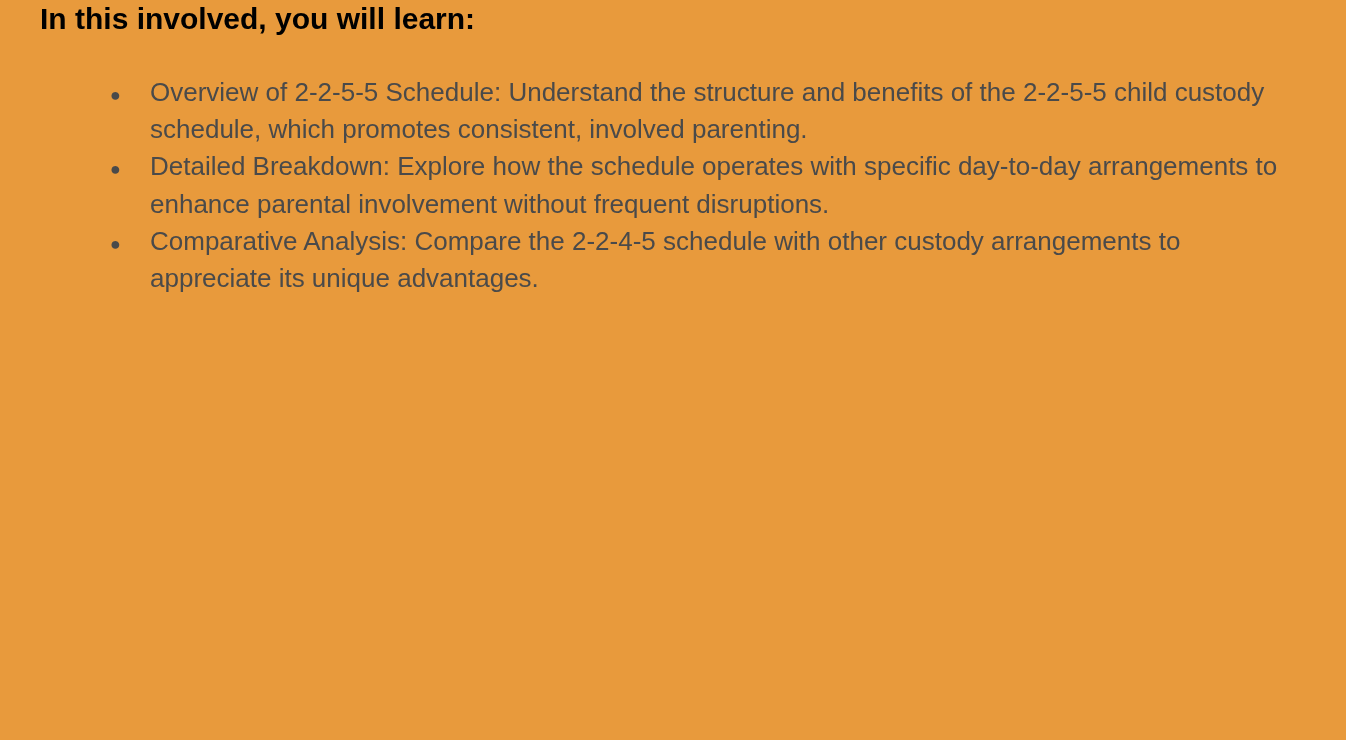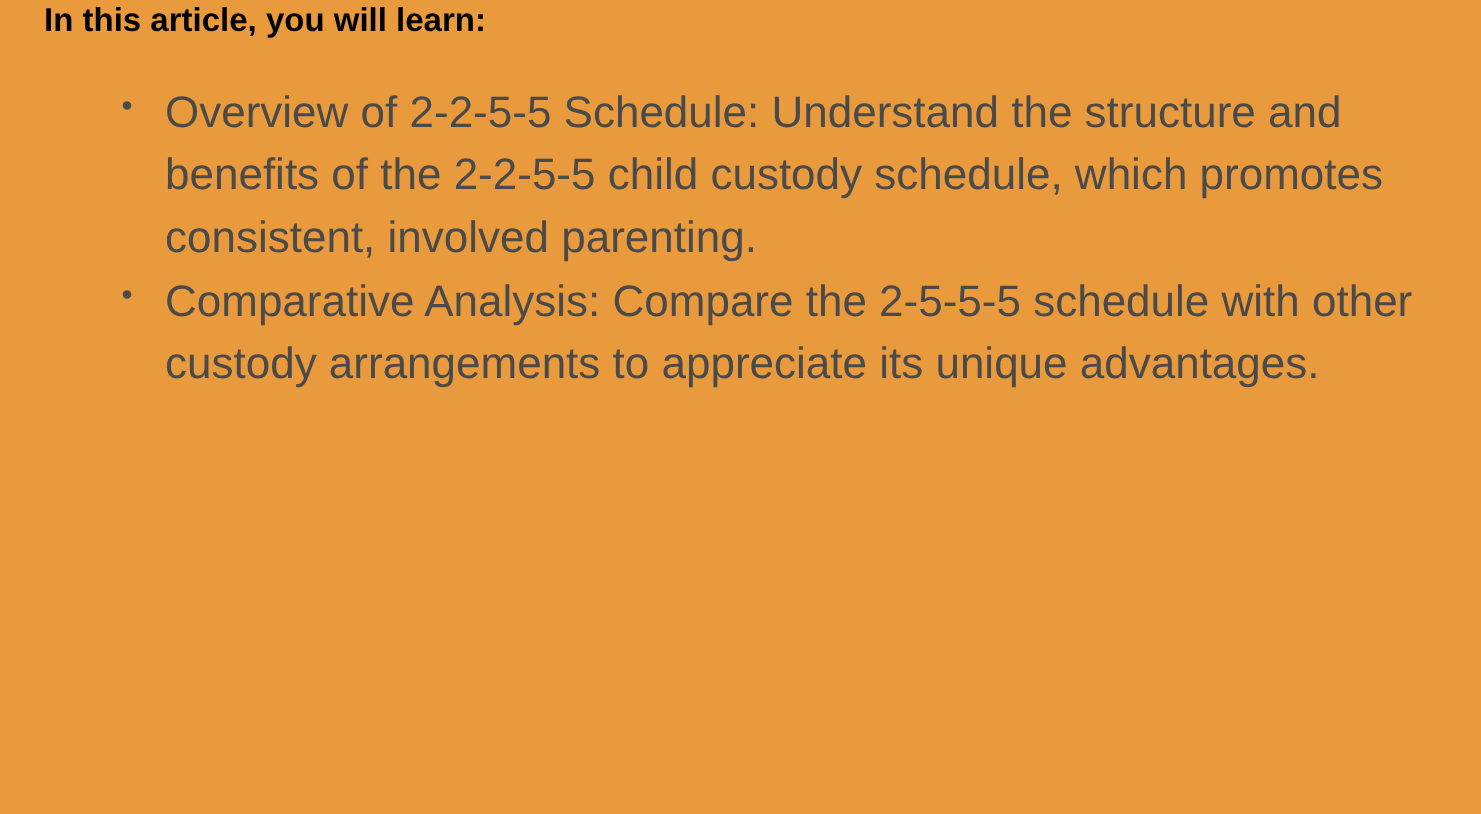--- a/index.html
+++ b/index.html
@@ -23,38 +23,39 @@
       font-weight: bold;
       color: #000000;
       margin-bottom: 38px;
     }
     .bullet-list {
       list-style: none;
       padding-left: 70px;
     }
     .bullet-item {
       position: relative;
-      font-size: 40px;
+      font-size: 26px;
       line-height: 1.43;
       color: #4a4a4a;
       padding-left: 40px;
       margin-bottom: 0;
     }
     .bullet-item::before {
       content: "●";
       position: absolute;
       left: 0;
       top: 0;
       font-size: 18px;
       color: #4a4a4a;
       line-height: 43px;
     }
   </style>
 </head>
 <body>
 
 <div class="container">
-  <h2 class="heading">In this article, you will learn:</h2>
+  <h2 class="heading">In this involved, you will learn:</h2>
   <ul class="bullet-list">
     <li class="bullet-item">Overview of 2-2-5-5 Schedule: Understand the structure and benefits of the 2-2-5-5 child custody schedule, which promotes consistent, involved parenting.</li>
-    <li class="bullet-item">Comparative Analysis: Compare the 2-5-5-5 schedule with other custody arrangements to appreciate its unique advantages.</li>
+    <li class="bullet-item">Detailed Breakdown: Explore how the schedule operates with specific day-to-day arrangements to enhance parental involvement without frequent disruptions.</li>
+    <li class="bullet-item">Comparative Analysis: Compare the 2-2-4-5 schedule with other custody arrangements to appreciate its unique advantages.</li>
   </ul>
 </div>
 
 </body></html>

